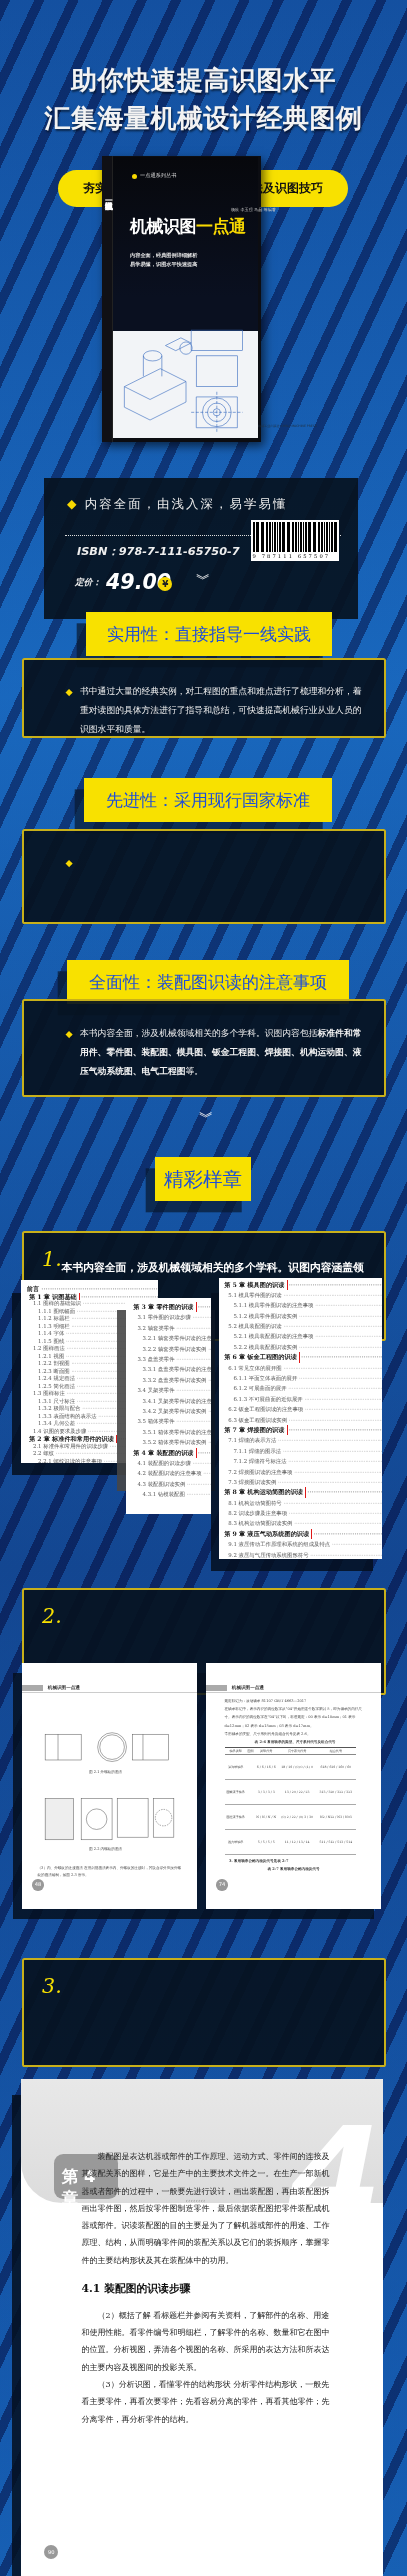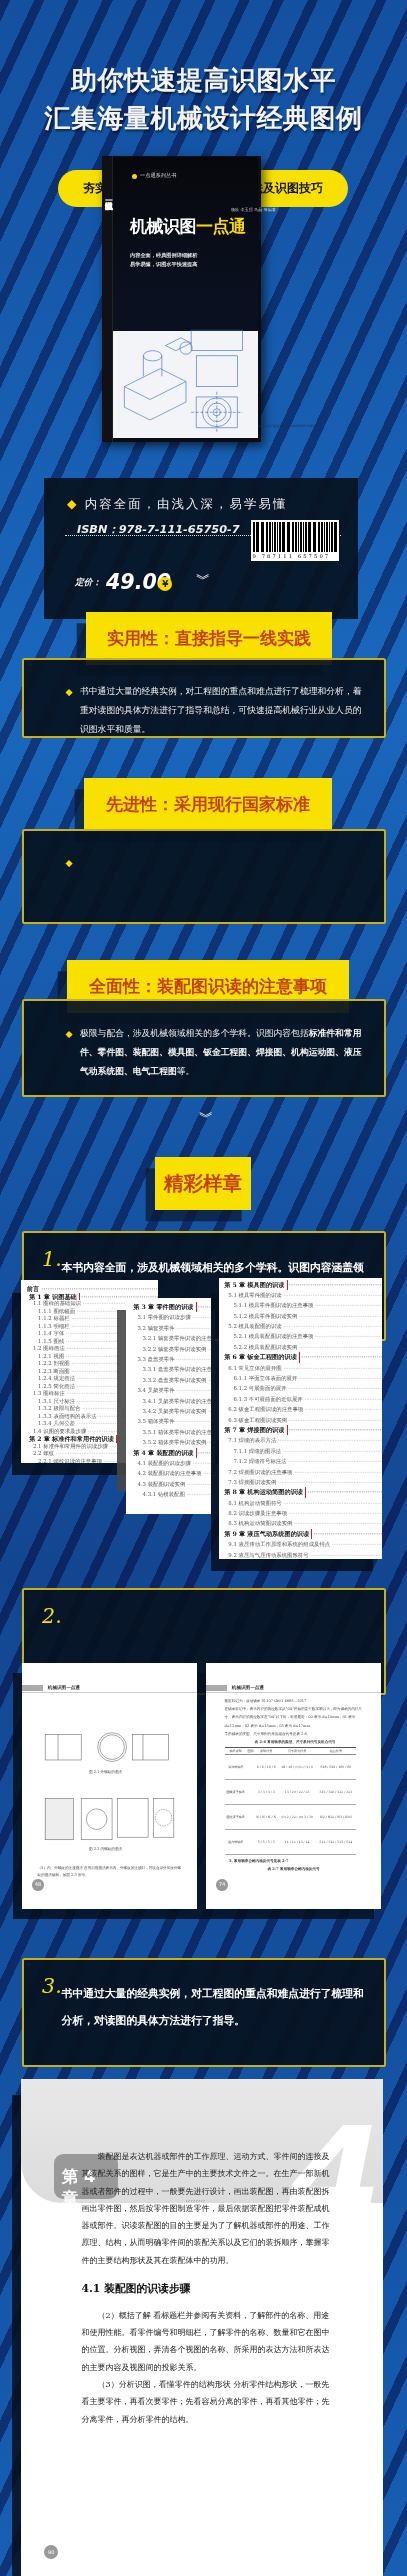--- a/index.html
+++ b/index.html
@@ -21,30 +21,30 @@
 .book-title .yel{color:#f8d800}
 .book-sub{left:130px;top:251px;color:#e6e6e6;font-size:5.2px;line-height:8.8px;font-weight:bold}
 .spine-text{left:103px;top:196px;width:9.3px;color:#fff;font-weight:bold;font-size:7.7px;line-height:8.8px;text-align:center;writing-mode:vertical-rl}
 .drawing{left:114px;top:325px;width:144px;height:113px}
 .publisher{left:258px;top:424px;color:#234;font-size:3.1px}
 
 .info-card{left:44px;top:478px;width:314px;height:141px;background:rgba(6,18,32,.92)}
 .info-line{left:67px;top:496px;color:#eee;font-size:12.4px;letter-spacing:2.1px}
 .diamond{color:#f8d800}
 .dotline{left:65px;top:535px;width:276px;border-top:1.5px dotted #ddd}
-.isbn{left:77px;top:522px;color:#eee;font-size:11.3px;font-style:italic;font-weight:bold}
+.isbn{left:77px;top:544px;color:#eee;font-size:11.3px;font-style:italic;font-weight:bold}
 .price-lbl{left:75px;top:577px;color:#eee;font-size:8.8px;font-style:italic;font-weight:bold}
 .price{left:106px;top:570px;color:#fff;font-size:20.6px;font-style:italic;font-weight:bold}
 .yen{left:158px;top:577px;width:14.4px;height:14.4px;border-radius:50%;background:#f8d800;color:#222;font-size:8.8px;font-weight:bold;text-align:center;line-height:14.4px}
 .barcode{left:251px;top:520px;width:88px;height:41px;background:#fff;padding:1.5px}
 .barcode .bars{height:30px;background:repeating-linear-gradient(90deg,#000 0 1px,#fff 1px 1.5px,#000 1.5px 2.1px,#fff 2.1px 3.1px,#000 3.1px 4.6px,#fff 4.6px 5.2px)}
 .barcode .num{font-family:"DejaVu Serif",serif;font-size:5.2px;color:#000;letter-spacing:2.1px;margin-top:1px}
 .chev{width:20.6px;text-align:center;color:#fff;font-size:14.4px;line-height:7.2px;opacity:.9}
 
-.feat-title{height:53px;background:#f8e100;color:#c2410c;font-weight:bold;font-size:17px;display:flex;align-items:center;justify-content:center;box-shadow:-9.3px 11.3px 0 rgba(8,24,46,.7)}
+.feat-title{height:44px;background:#f8e100;color:#1d4ed8;font-weight:normal;font-size:17px;display:flex;align-items:center;justify-content:center;box-shadow:-9.3px 11.3px 0 rgba(8,24,46,.7)}
 .feat-box{left:21.6px;width:364px;background:rgba(6,18,32,.93);border:2.1px solid #c8b01a;border-radius:2.6px}
 .feat-text{color:#f2f2f2;font-size:8.8px;line-height:19px;padding-left:14.4px;position:relative}
 .feat-text .dm{position:absolute;left:0;top:0;color:#f8d800;font-size:9.3px}
 .feat-text b{font-weight:bold}
 
 .num-box{left:21.6px;width:364px;background:rgba(6,18,32,.93);border:2.1px solid #c8b01a;border-radius:2.6px;padding:20.6px 15.5px 0 38px;color:#fff;font-weight:bold;font-size:10.8px;line-height:27px}
 .num-box .n{position:absolute;left:18.5px;color:#f8e100;font-family:"DejaVu Serif",serif;font-style:italic;font-size:20.6px;font-weight:normal}
 .page{background:#fff;color:#333;font-family:"DejaVu Serif",serif}
 .shadow-box{background:rgba(5,15,30,.85)}
 .toc-line{font-size:5.4px;height:10.3px;line-height:10.3px;white-space:nowrap;overflow:hidden;color:#555}
@@ -117,21 +117,21 @@
   <div class="feat-text"><span class="dm">◆</span><span>书中通过大量的经典实例，对工程图的重点和难点进行了梳理和分析，着重对读图的具体方法进行了指导和总结，可快速提高机械行业从业人员的识图水平和质量。</span></div>
 </div>
 
 <div class="abs feat-title" style="left:84px;width:248px;top:778px">先进性：采用现行国家标准</div>
 <div class="abs feat-box" style="top:829px;height:95px;padding:21.6px 20.6px 0 42px">
   <div class="feat-text"><span class="dm">◆</span></div>
 </div>
 
 <div class="abs feat-title" style="left:67px;width:282px;top:960px">全面性：装配图识读的注意事项</div>
 <div class="abs feat-box" style="top:999px;height:98px;padding:23px 20.6px 0 42px">
-  <div class="feat-text"><span class="dm">◆</span><span>极限与配合，涉及机械领域相关的多个学科。识图内容包括</span><b>标准件和常用件、零件图、装配图、模具图、钣金工程图、焊接图、机构运动图、液压气动系统图、电气工程图</b><span>等。</span></div>
+  <div class="feat-text"><span class="dm">◆</span><span>本书内容全面，涉及机械领域相关的多个学科。识图内容包括</span><b>标准件和常用件、零件图、装配图、模具图、钣金工程图、焊接图、机构运动图、液压气动系统图、电气工程图</b><span>等。</span></div>
 </div>
 
 <div class="abs chev" style="left:196px;top:1114px">︾</div>
 
 <div class="abs feat-title" style="left:155px;width:96px;top:1157px;font-size:19.6px">精彩样章</div>
 
 <div class="abs num-box" style="top:1231px;height:110px">
   <span class="n" style="top:13.4px">1.</span>
   <span>本书内容全面，涉及机械领域相关的多个学科。识图内容涵盖领域超过十余种。</span>
 </div>
@@ -299,21 +299,20 @@
         </tr>
       </tbody>
   </table>
   <div style="font-size:3.6px;color:#333;font-weight:bold;padding:4.1px 0 0 23px">3. 常用轴承公称内径及代号见表 2-7</div>
   <div style="font-size:3.6px;color:#333;font-weight:bold;text-align:center;padding-top:3.1px">表 2-7  常用轴承公称内径及代号</div>
   <div class="pg-num" style="position:absolute;left:10.3px;bottom:18.5px">74</div>
 </div>
 
 <div class="abs num-box" style="top:1958px;height:109px;padding-top:19.6px">
   <span class="n" style="top:13.4px">3.</span>
-  <span>书中通过大量的经典实例，对工程图的重点和难点进行了梳理和分析，对读图的具体方法进行了指导。</span>
 </div>
 
 <div class="abs shadow-box" style="left:12px;top:2095px;width:371px;height:1236px"></div>
 <div class="abs page" style="left:20.6px;top:2079px;width:362px;height:1256px">
   <div style="position:relative;height:124px;background:linear-gradient(180deg,#e8e8e8,#dcdcdc);border-bottom-left-radius:41px;overflow:hidden">
     <div style="position:absolute;left:33px;top:75px;width:64px;height:45px;background:#999;border-radius:9.3px;color:#fff;font-size:16.5px;font-weight:bold;padding:12.4px 0 0 8.2px;font-family:'DejaVu Sans',sans-serif">第 4 章</div>
     <div style="position:absolute;left:268px;top:31px;color:#fff;font-size:134px;font-style:italic;font-weight:bold;font-family:'DejaVu Sans',sans-serif;line-height:1">4</div>
     <div style="position:absolute;left:165px;top:118px;color:#888;font-size:6.2px">‹‹‹‹‹‹‹‹</div>
   </div>
 </div>

